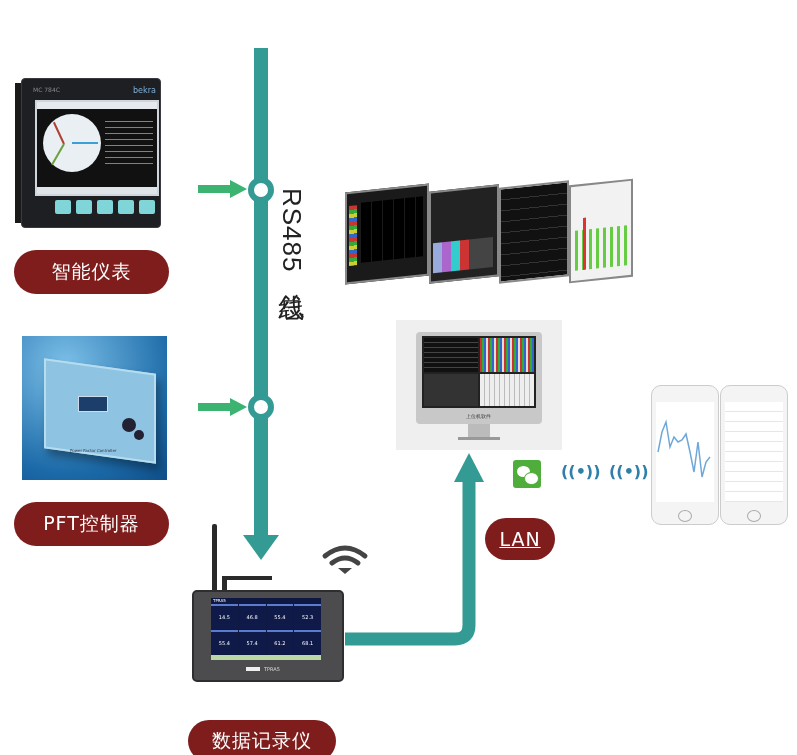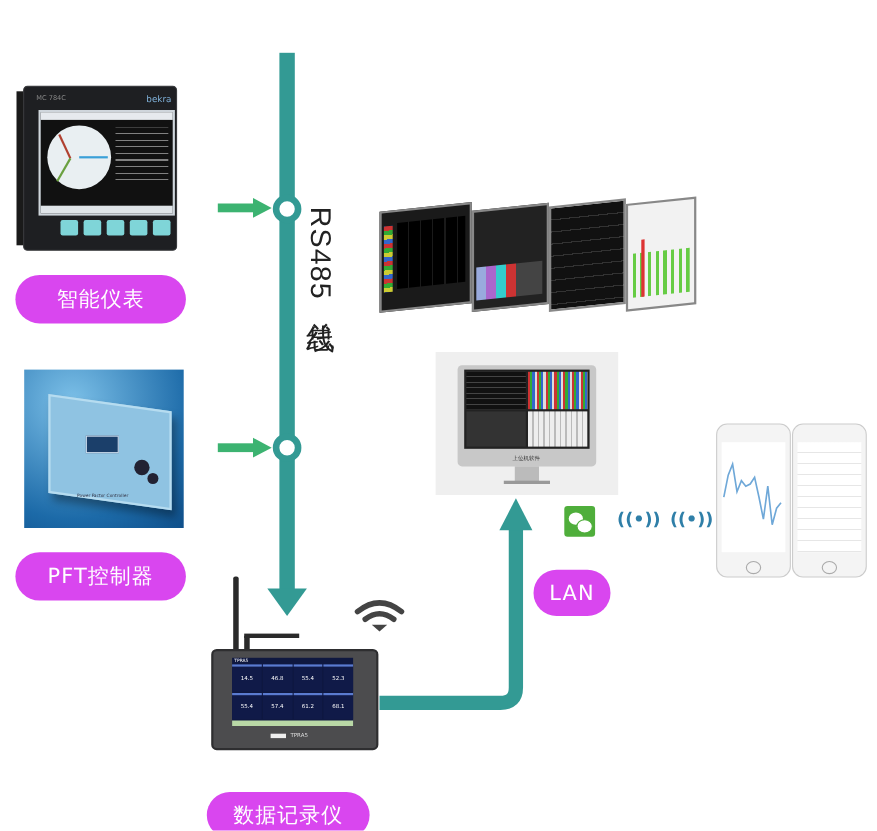--- a/index.html
+++ b/index.html
@@ -1,18 +1,18 @@
 <!DOCTYPE html>
 <html><head>
 <meta charset="utf-8">
 <style>
   html, body { margin:0; padding:0; background:#ffffff; }
   body { width:797px; height:755px; position:relative; overflow:hidden; font-family:"DejaVu Sans", sans-serif; }
   .abs { position:absolute; }
-  .pill { position:absolute; background:#d946ef; color:#fff; border-radius:24px; display:flex; align-items:center; justify-content:center; font-size:19px; letter-spacing:1px;text-align:center; }
+  .pill { position:absolute; background:#7f1d1d; color:#fff; border-radius:24px; display:flex; align-items:center; justify-content:center; font-size:19px; letter-spacing:1px;text-align:center; }
   .vtext { position:absolute; writing-mode:vertical-rl; font-size:26px; color:#222; letter-spacing:1px; font-family:"Liberation Sans", sans-serif; }
   svg { position:absolute; left:0; top:0; }
 </style>
 </head>
 <body>
 
 <svg width="797" height="755">
 
   <rect x="254" y="48" width="14" height="490" fill="#339a94"></rect>
   <polygon points="243,535 279,535 261,560" fill="#339a94"></polygon>
@@ -88,21 +88,21 @@
   </div>
 </div>
 <div class="pill" style="left:188px;top:704px;width:148px;height:42px;margin-top:16px;">数据记录仪</div>
 
 <svg width="797" height="755" style="pointer-events:none;">
   <path d="M325,556 Q345,540 365,556" fill="none" stroke="#444" stroke-width="5" stroke-linecap="round"></path>
   <path d="M332,563 Q345,553 358,563" fill="none" stroke="#444" stroke-width="5" stroke-linecap="round"></path>
   <polygon points="338,568 352,568 345,574" fill="#444"></polygon>
 </svg>
 
-<div class="pill" style="left:485px;top:518px;width:70px;height:42px;">LAN</div>
+<div class="pill" style="left:485px;top:518px;width:70px;height:42px;text-decoration:underline;">LAN</div>
 
 <div class="abs" style="left:345px;top:178px;width:288px;height:118px;">
   <div class="abs" style="left:0;top:10px;width:80px;height:88px;background:#1a1a1a;border:2px solid #888;transform:skewY(-6deg);">
     <div class="abs" style="left:14px;top:10px;width:62px;height:60px;background:repeating-linear-gradient(90deg,#000 0 10px,#1a1a1a 10px 11px);"></div>
     <div class="abs" style="left:2px;top:12px;width:8px;height:60px;background:repeating-linear-gradient(#c33 0 4px,#3a3 4px 8px,#cc3 8px 12px,#36c 12px 16px);"></div>
   </div>
   <div class="abs" style="left:84px;top:10px;width:66px;height:88px;background:#222;border:2px solid #888;transform:skewY(-6deg);">
     <div class="abs" style="left:2px;top:50px;width:60px;height:30px;background:linear-gradient(90deg,#9ad 0 15%,#a6c 15% 30%,#3cc 30% 45%,#c33 45% 60%,#444 60%);"></div>
   </div>
   <div class="abs" style="left:154px;top:6px;width:66px;height:92px;background:repeating-linear-gradient(#111 0 10px,#333 10px 11px);border:2px solid #888;transform:skewY(-6deg);"></div>

